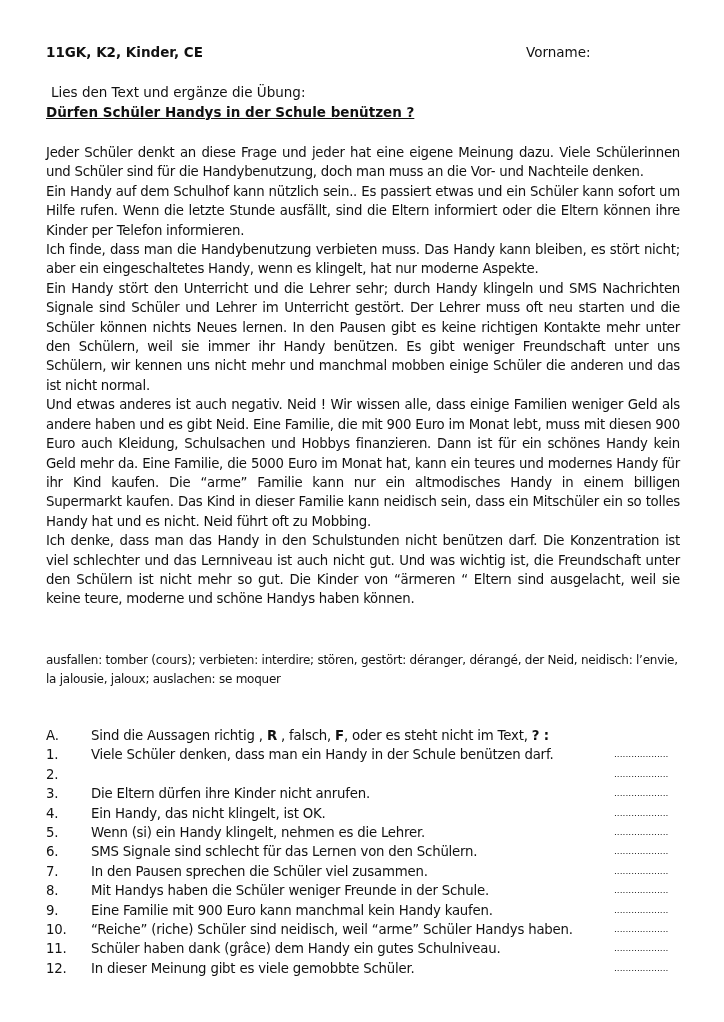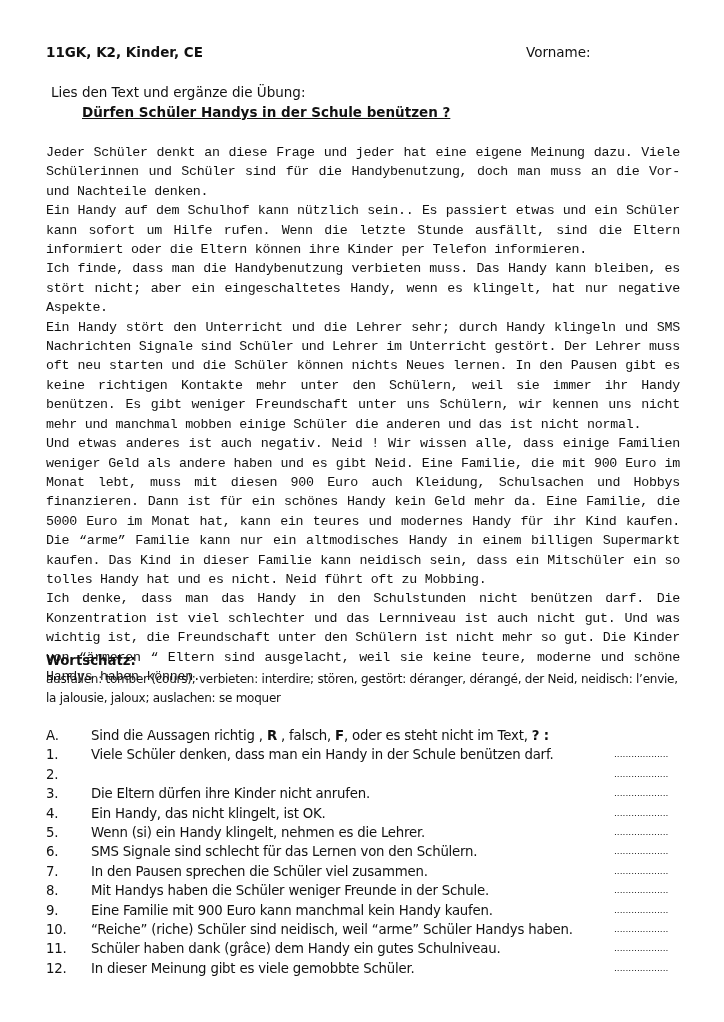--- a/index.html
+++ b/index.html
@@ -5,22 +5,22 @@
   html, body { margin: 0; padding: 0; background: #ffffff; }
   body {
     width: 724px; height: 1022px; overflow: hidden; position: relative;
     font-family: "DejaVu Sans", sans-serif; color: #111; font-size: 13.4px;
   }
   .page { position: absolute; left: 46px; top: 0; width: 634px; }
   .header { position: absolute; top: 44px; left: 0; width: 634px; height: 20px; }
   .header .left { position: absolute; left: 0; font-weight: bold; font-size: 13.5px; }
   .header .right { position: absolute; left: 480px; font-size: 13.5px; }
   .instr { position: absolute; top: 84px; left: 5px; font-size: 13.5px; }
-  .title { position: absolute; top: 104px; left: 0; font-weight: bold; text-decoration: underline; font-size: 13.5px; margin-left: 36px; }
-  .body-text { position: absolute; top: 143px; left: 0; width: 634px; font-family: Liberation Mono, monospace; }
+  .title { position: absolute; top: 104px; left: 0; font-weight: bold; text-decoration: underline; font-size: 13.5px; }
+  .body-text { position: absolute; top: 143px; left: 0; width: 634px; }
   .body-text p { margin: 0; line-height: 19.4px; text-align: justify; letter-spacing: -0.25px; font-size: 13.3px; }
   .vocab { position: absolute; top: 651px; left: 0; width: 634px; }
   .vocab .head { font-weight: bold; line-height: 19px; font-size: 13.3px; }
   .vocab p { margin: 0; line-height: 19.4px; font-size: 12px; letter-spacing: -0.25px; }
   .exercise { position: absolute; top: 726px; left: 0; width: 634px; }
   .row { position: relative; height: 19.4px; line-height: 19.4px; font-size: 13.3px; letter-spacing: -0.2px; }
   .row .num { position: absolute; left: 0; }
   .row .txt { position: absolute; left: 45px; white-space: nowrap; text-align: center; }
   .row .ans { position: absolute; left: 568px; letter-spacing: 0px; font-size: 9px; }
   b.key { font-weight: bold; }
@@ -33,28 +33,27 @@
     <span class="left">11GK, K2, Kinder, CE</span>
     <span class="right">Vorname:</span>
   </div>
 
   <div class="instr">Lies den Text und ergänze die Übung:</div>
   <div class="title">Dürfen Schüler Handys in der Schule benützen ?</div>
 
   <div class="body-text">
     <p>Jeder Schüler denkt an diese Frage und jeder hat eine eigene Meinung dazu. Viele Schülerinnen und Schüler sind für die Handybenutzung, doch man muss an die Vor- und Nachteile denken.</p>
     <p>Ein Handy auf dem Schulhof kann nützlich sein.. Es passiert etwas und ein Schüler kann sofort um Hilfe rufen. Wenn die letzte Stunde ausfällt, sind die Eltern informiert oder die Eltern können ihre Kinder per Telefon informieren.</p>
-    <p>Ich finde, dass man die Handybenutzung verbieten muss. Das Handy kann bleiben, es stört nicht; aber ein eingeschaltetes Handy, wenn es klingelt, hat nur negative Aspekte.</p>
+    <p>Ich finde, dass man die Handybenutzung verbieten muss. Das Handy kann bleiben, es stört nicht; aber ein eingeschaltetes Handy, wenn es klingelt, hat nur moderne Aspekte.</p>
     <p>Ein Handy stört den Unterricht und die Lehrer sehr; durch Handy klingeln und SMS Nachrichten Signale sind Schüler und Lehrer im Unterricht gestört. Der Lehrer muss oft neu starten und die Schüler können nichts Neues lernen. In den Pausen gibt es keine richtigen Kontakte mehr unter den Schülern, weil sie immer ihr Handy benützen. Es gibt weniger Freundschaft unter uns Schülern, wir kennen uns nicht mehr und manchmal mobben einige Schüler die anderen und das ist nicht normal.</p>
     <p>Und etwas anderes ist auch negativ. Neid ! Wir wissen alle, dass einige Familien weniger Geld als andere haben und es gibt Neid. Eine Familie, die mit 900 Euro im Monat lebt, muss mit diesen 900 Euro auch Kleidung, Schulsachen und Hobbys finanzieren. Dann ist für ein schönes Handy kein Geld mehr da. Eine Familie, die 5000 Euro im Monat hat, kann ein teures und modernes Handy für ihr Kind kaufen. Die “arme” Familie kann nur ein altmodisches Handy in einem billigen Supermarkt kaufen. Das Kind in dieser Familie kann neidisch sein, dass ein Mitschüler ein so tolles Handy hat und es nicht. Neid führt oft zu Mobbing.</p>
     <p>Ich denke, dass man das Handy in den Schulstunden nicht benützen darf. Die Konzentration ist viel schlechter und das Lernniveau ist auch nicht gut. Und was wichtig ist, die Freundschaft unter den Schülern ist nicht mehr so gut. Die Kinder von “ärmeren “ Eltern sind ausgelacht, weil sie keine teure, moderne und schöne Handys haben können.</p>
   </div>
 
   <div class="vocab">
-    <div class="head">Wortschatz:</div>
     <p>ausfallen: tomber (cours); verbieten:   interdire; stören, gestört: déranger, dérangé, der Neid, neidisch:  l’envie, la jalousie, jaloux; auslachen:  se moquer</p>
   </div>
 
   <div class="exercise">
     <div class="row">
       <span class="num">A.</span>
       <span class="txt"><span>Sind die Aussagen richtig , </span><b class="key">R</b><span> , falsch, </span><b class="key">F</b><span>, oder es steht nicht im Text, </span><b class="key">?</b><b class="key"> :</b></span>
     </div>
     <div id="items">
         <div class="row">

